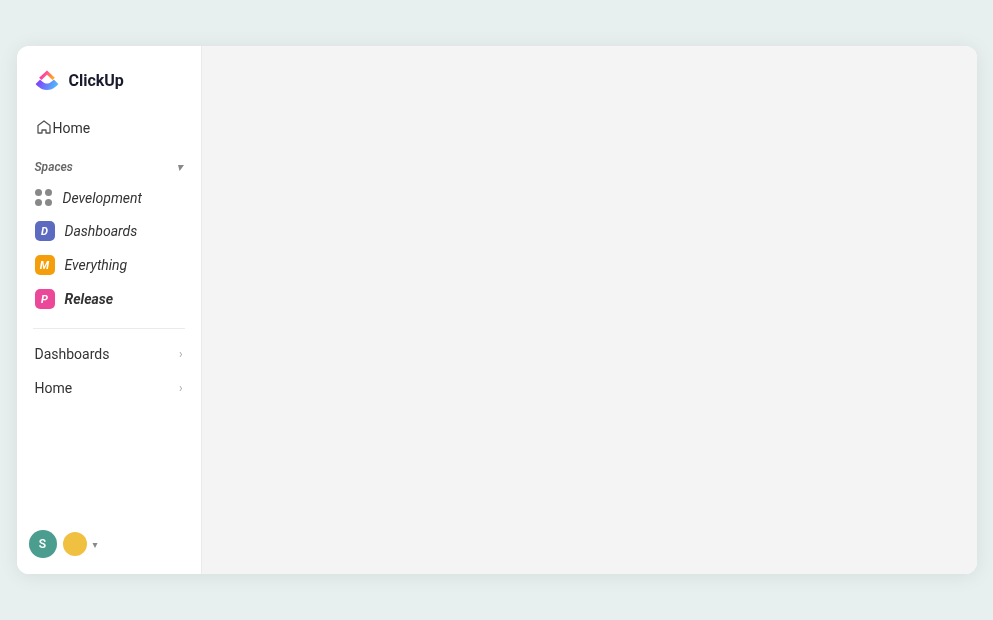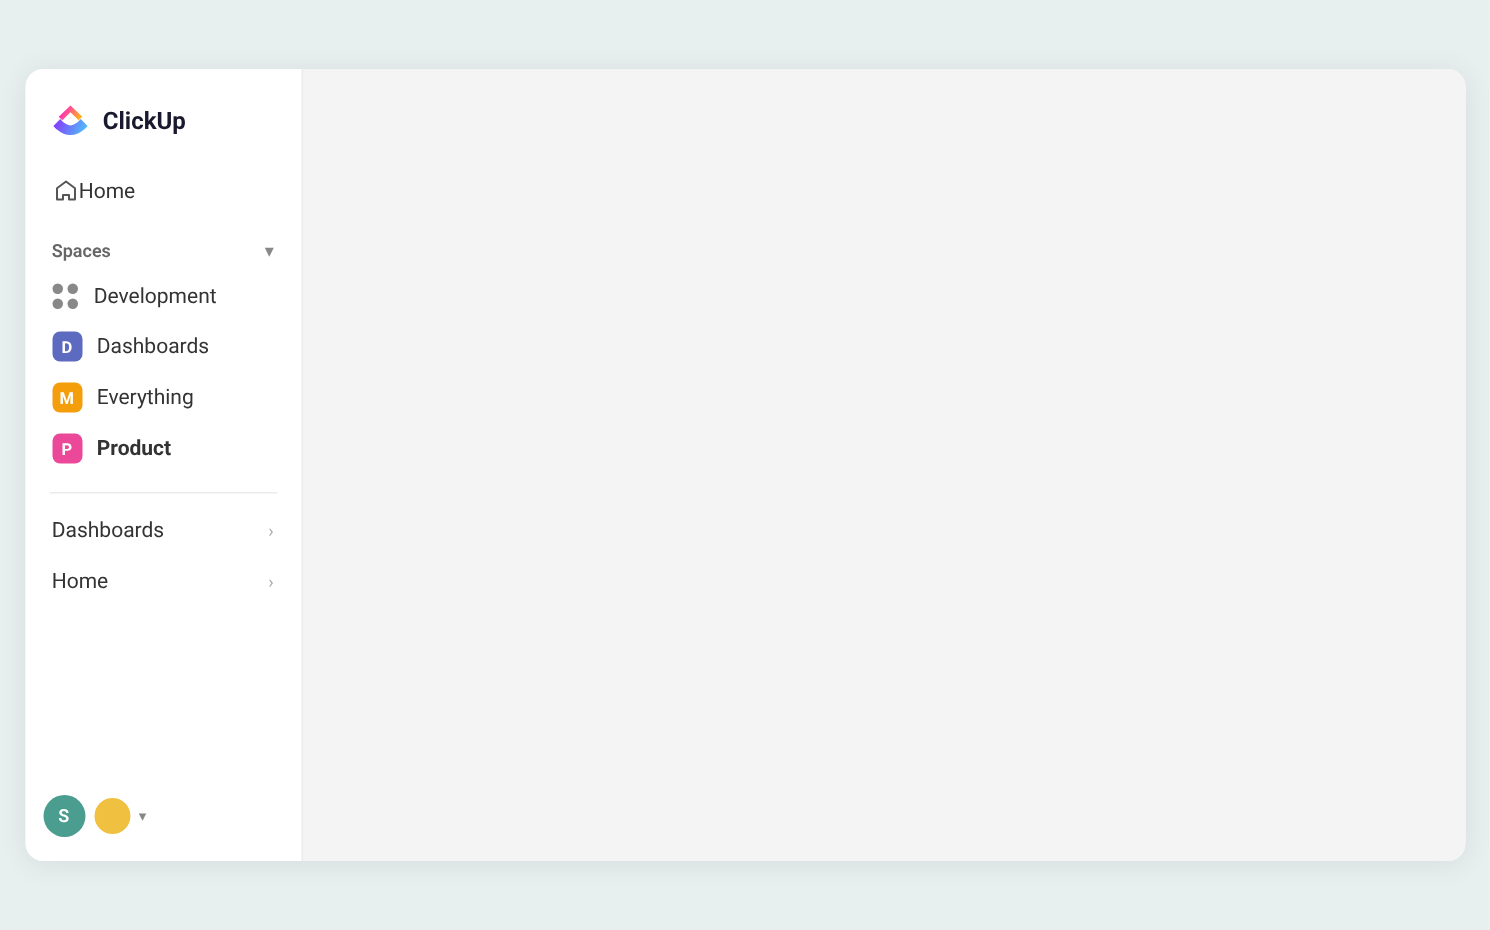--- a/index.html
+++ b/index.html
@@ -65,20 +65,21 @@
     .nav-icon {
       width: 18px;
       height: 18px;
       display: flex;
       align-items: center;
       justify-content: center;
       color: #666;
     }
     .spaces-section {
       padding: 12px 8px 4px 8px;
+      font-style: italic;
     }
     .spaces-header {
       display: flex;
       align-items: center;
       justify-content: space-between;
       padding: 4px 10px 8px 10px;
       cursor: pointer;
     }
     .spaces-title {
       font-size: 12px;
@@ -285,21 +286,21 @@
         <div class="space-avatar" style="background:#f59e0b;">
           <span>M</span>
         </div>
         <span>Everything</span>
       </div>
 
       <div class="space-item active">
         <div class="space-avatar" style="background:#ec4899;">
           <span>P</span>
         </div>
-        <span>Product</span>
+        <span>Release</span>
       </div>
     </div>
 
     <div class="section-divider"></div>
 
     <div class="sidebar-section">
       <div class="sidebar-section-item">
         <span>Dashboards</span>
         <span class="chevron-right">›</span>
       </div>

